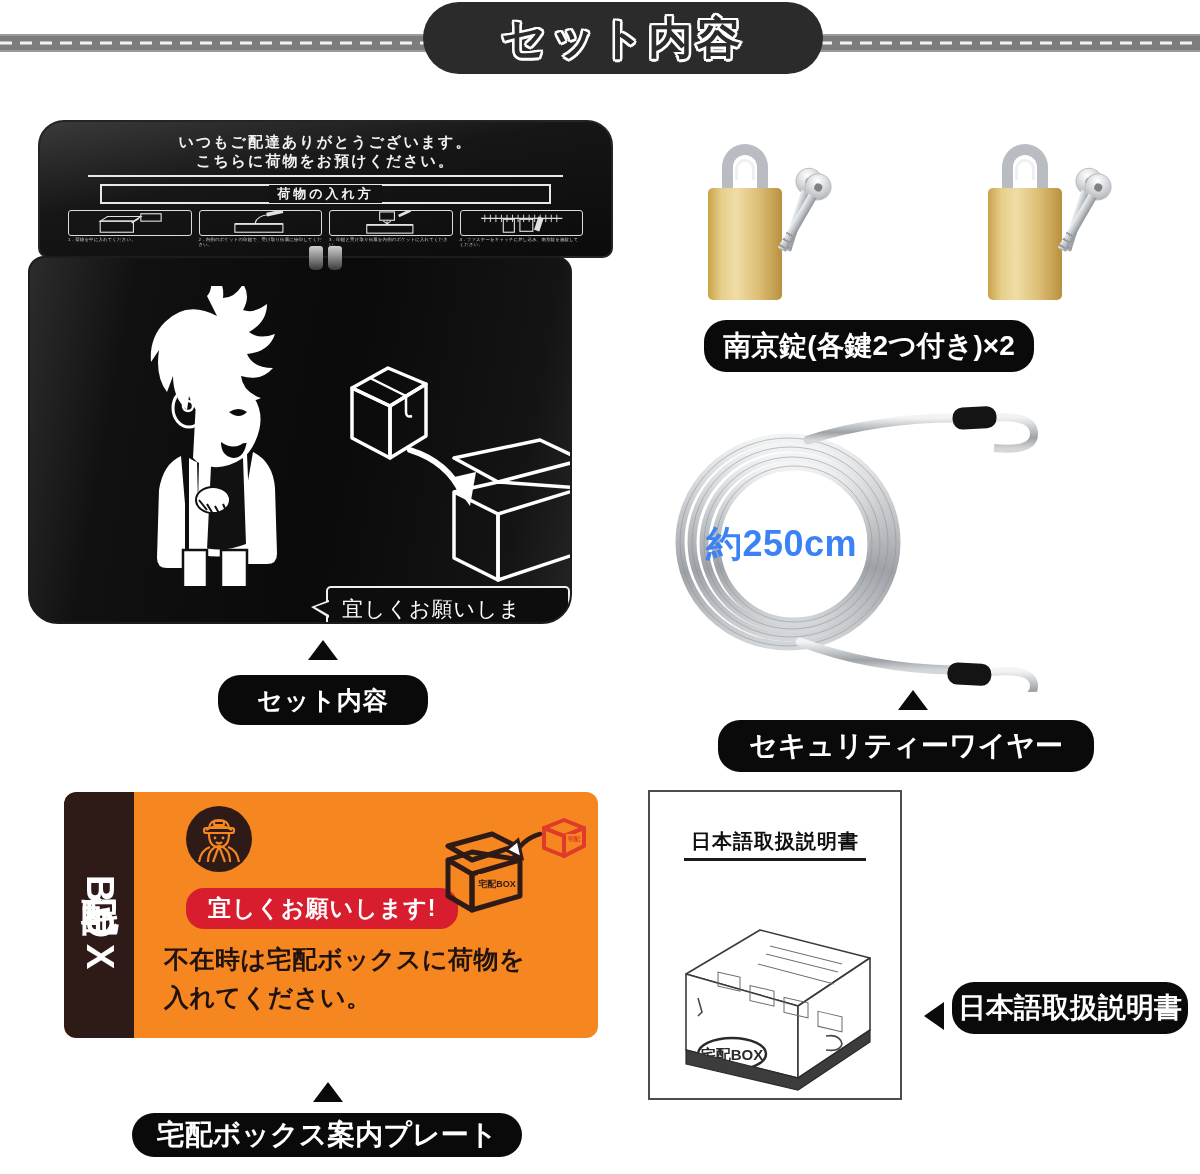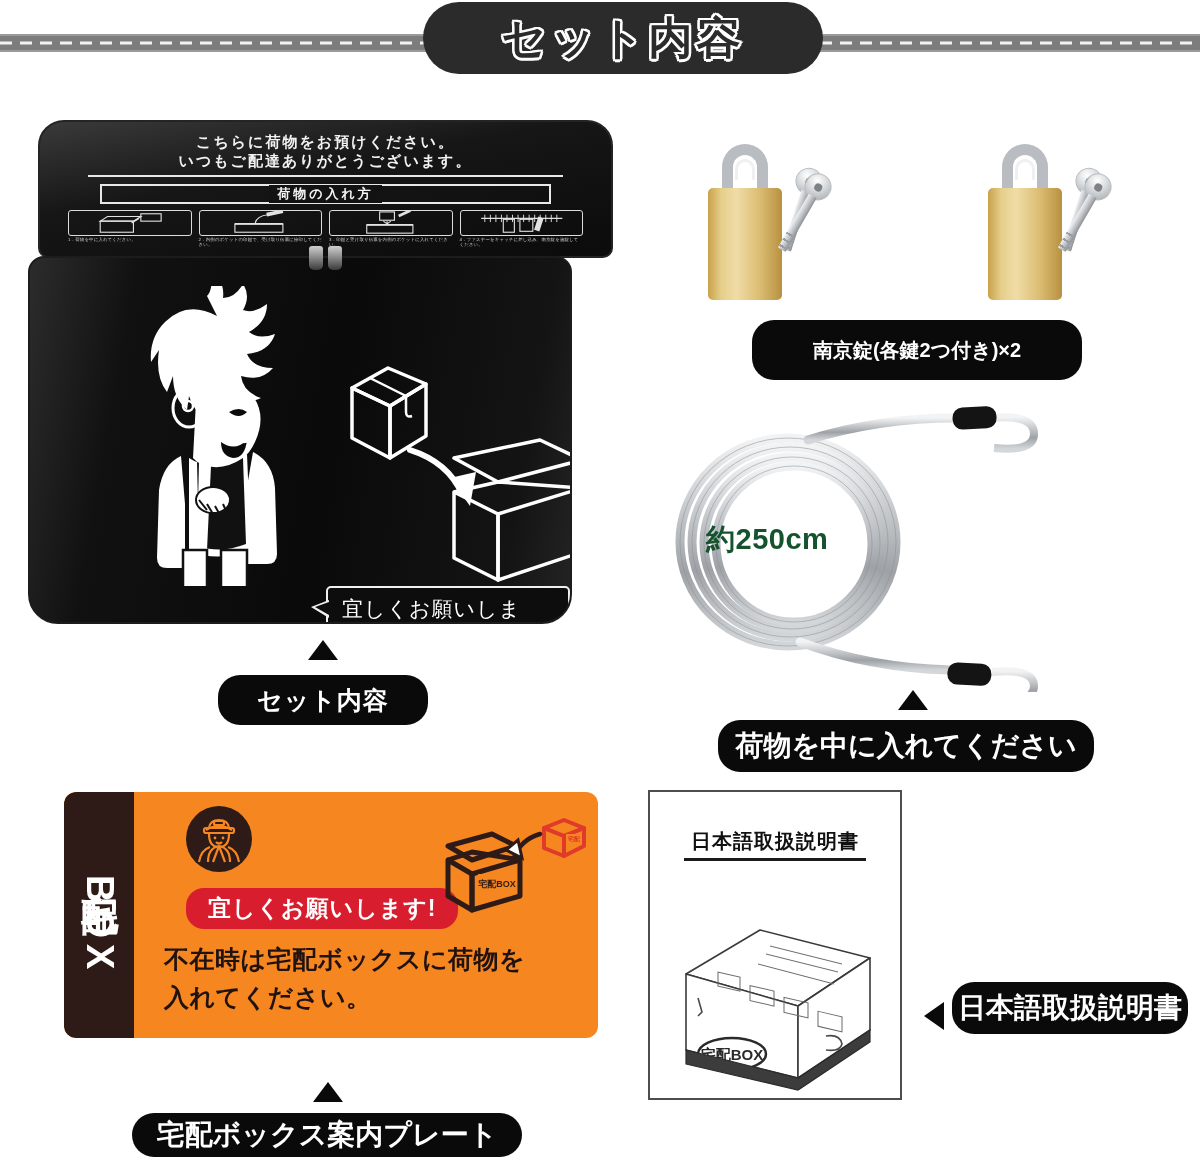--- a/index.html
+++ b/index.html
@@ -283,23 +283,23 @@
     background:
       linear-gradient(to bottom, transparent 0 4px, #9a9ea2 4px 6px, transparent 6px 11px,
         #9a9ea2 11px 13px, transparent 13px 18px, #9a9ea2 18px 20px, transparent 20px);
   }
 
   
   .wire-wrap { position: absolute; left: 640px; top: 392px; width: 440px; height: 300px; }
   .wire-len {
     position: absolute;
     left: 66px; top: 128px;
-    font-size: 29px;
-    font-weight: bold;
-    color: #14532d;
+    font-size: 36px;
+    font-weight: bold;
+    color: #3b82f6;
     letter-spacing: .5px;
   }
 
   
   .plate {
     position: absolute;
     left: 64px; top: 792px;
     width: 534px; height: 246px;
     border-radius: 12px;
     overflow: hidden;
@@ -385,22 +385,22 @@
   </div>
 
   <div class="title-banner">
     <span class="title-text">セット内容</span>
   </div>
 
   <div class="dbox">
 
     <div class="dbox-lid">
       <div class="lid-head">
+        <div>いつもご配達ありがとうございます。</div>
         <div>こちらに荷物をお預けください。</div>
-        <div>いつもご配達ありがとうございます。</div>
       </div>
       <div class="lid-rule"></div>
       <div class="lid-subbar">
         <span>荷物の入れ方</span>
       </div>
 
       <div class="lid-steps">
         <div class="lid-step">
           <div class="lid-step-frame">
             <svg width="100%" height="100%" viewBox="0 0 100 26">
@@ -562,21 +562,21 @@
       <div class="key-shaft"></div>
       <div class="key-teeth"></div>
     </div>
     <div class="key" style="left:106px; top:-14px; transform: rotate(30deg);">
       <div class="key-head"></div>
       <div class="key-shaft"></div>
       <div class="key-teeth"></div>
     </div>
   </div>
 
-  <div class="pill" style="left:752px; top:320px; width:330px; height:60px; font-size:20px; letter-spacing:0px;">
+  <div class="pill" style="left:704px; top:320px; width:330px; height:52px; font-size:28px; letter-spacing:0px;">
     <span>南京錠(各鍵2つ付き)×2</span>
   </div>
 
   <div class="wire-wrap">
     <svg width="440" height="300" viewBox="0 0 440 300">
       <defs>
         <linearGradient id="steelg" x1="0" y1="0" x2="0" y2="1">
           <stop offset="0%" stop-color="#f2f3f4"></stop>
           <stop offset="35%" stop-color="#c6c9cc"></stop>
           <stop offset="65%" stop-color="#9ea2a6"></stop>
@@ -602,21 +602,21 @@
         <path d="M352 280 q42 -4 42 14 q0 18 -40 14"></path>
       </g>
       <rect x="312" y="16" width="44" height="22" rx="10" fill="#141414" transform="rotate(-3 312 16)"></rect>
       <rect x="308" y="270" width="44" height="22" rx="10" fill="#141414" transform="rotate(3 308 270)"></rect>
     </svg>
     <div class="wire-len">約250cm</div>
   </div>
 
   <div class="tri-up" style="left:898px; top:690px;"></div>
   <div class="pill" style="left:718px; top:720px; width:376px; height:52px; font-size:28px;">
-    <span>荷物を中に入れてください</span>
+    <span>セキュリティーワイヤー</span>
   </div>
 
   <div class="plate">
     <div class="plate-side">宅配BOX</div>
     <div class="plate-main">
 
       <div class="courier-icon">
         <svg width="66" height="66" viewBox="0 0 66 66">
           <g fill="none" stroke="#f6861f" stroke-width="2.2" stroke-linejoin="round">
             <path d="M20 24 q13 -8 26 0"></path>

